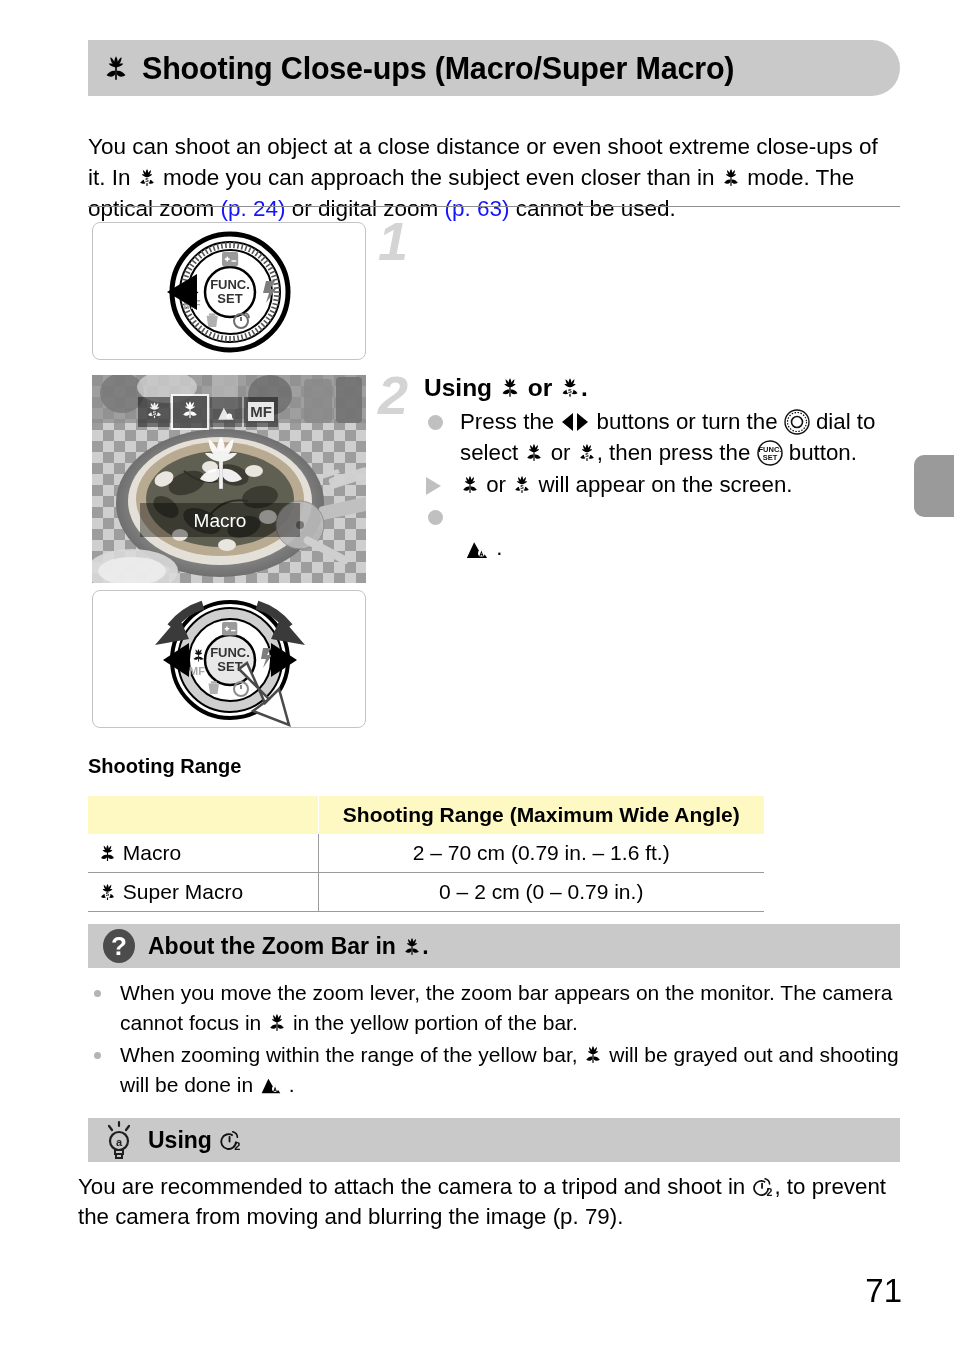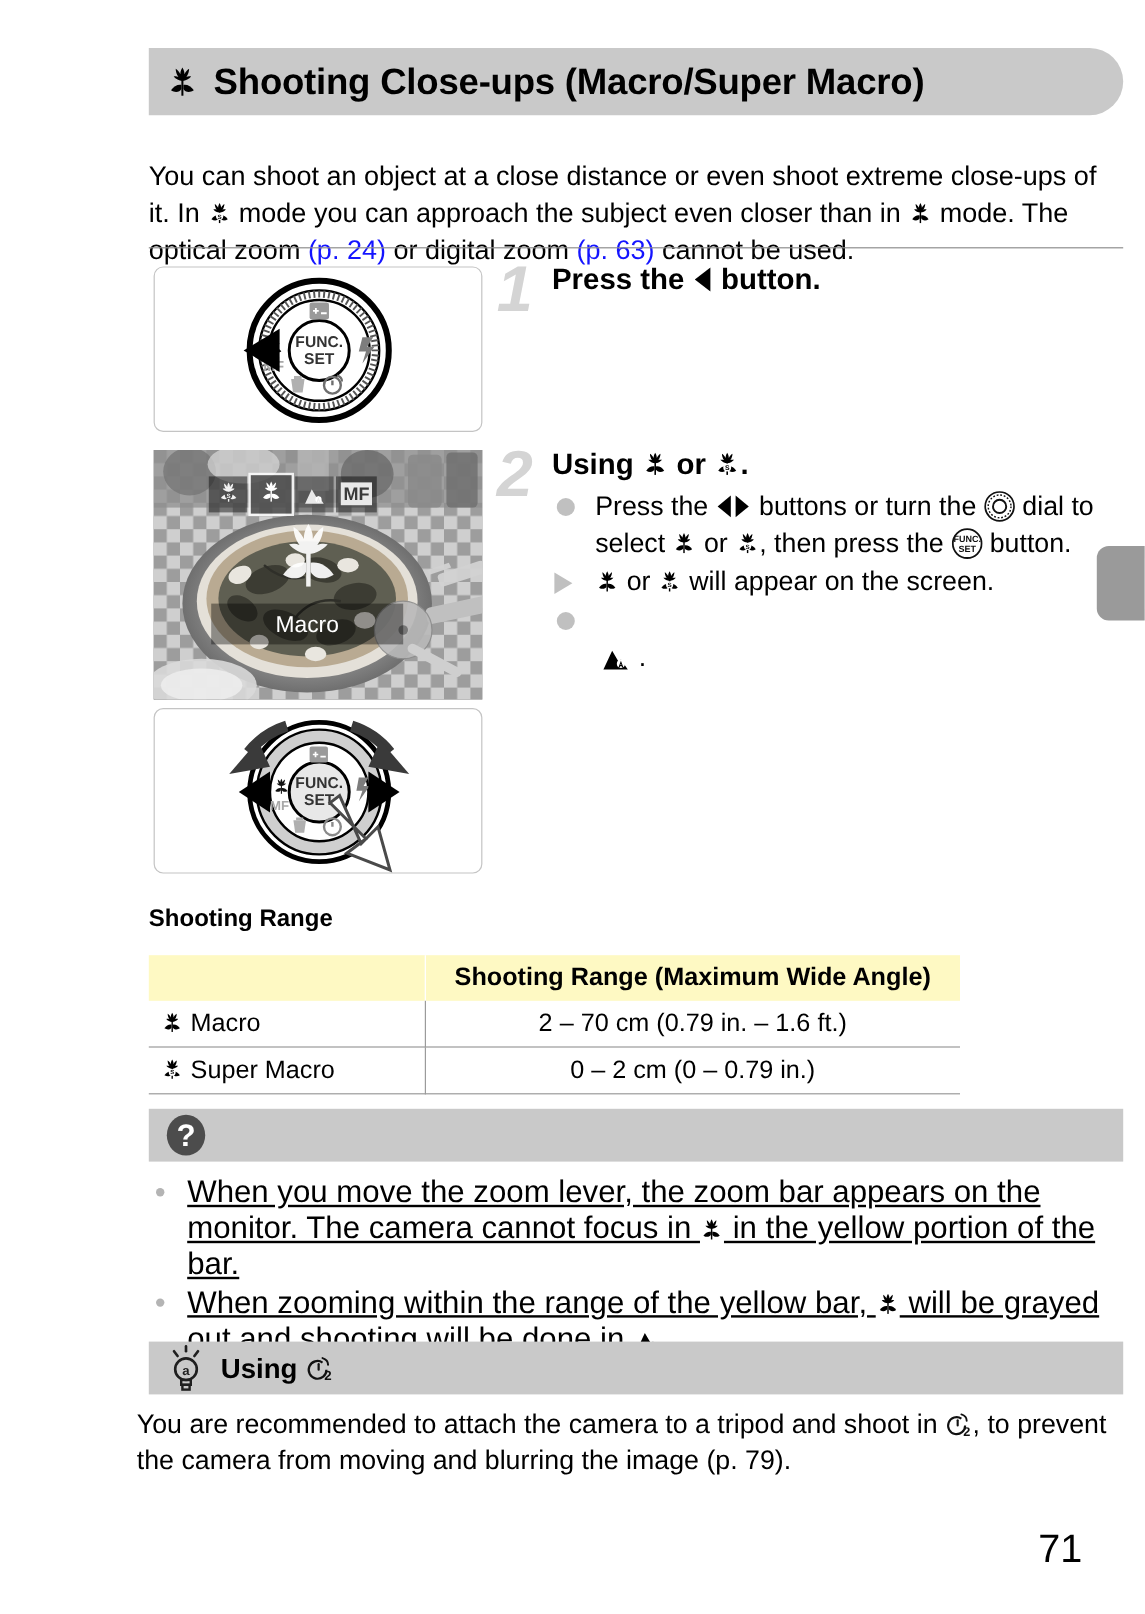--- a/index.html
+++ b/index.html
@@ -7,21 +7,21 @@
   body {
     width: 954px; height: 1345px;
     background: #ffffff;
     font-family: "Liberation Sans", sans-serif;
     color: #000;
     position: relative;
     overflow: hidden;
   }
 
   
-  .page { position:absolute; inset:0;margin-left:36px; }
+  .page { position:absolute; inset:0; }
 
   
   .edge-tab {
     position:absolute; right:0; top:455px;
     width:40px; height:62px;
     background:#9a9a9a;
     border-top-left-radius:10px; border-bottom-left-radius:10px;
   }
 
   
@@ -128,21 +128,21 @@
     display:flex; align-items:center; padding-left:14px;
   }
   .callout-head .ctext { font-size:23px; font-weight:bold; margin-left:12px; }
   #qa-head { top:924px; }
   #tip-head { top:1118px; }
 
   .qa-body { position:absolute; left:88px; top:978px; width:812px; }
   .qa-body ul { margin:0; padding:0; list-style:none; }
   .qa-body li {
     position:relative; padding-left:32px;
-    font-size:26px; line-height:30px; margin-bottom:2px;text-decoration:underline;
+    font-size:21px; line-height:30px; margin-bottom:2px;
   }
   .qa-body li .sdot {
     position:absolute; left:6px; top:12px;
     width:7px; height:7px; border-radius:50%; background:#b4b4b4;
   }
   .tip-body {
     position:absolute; left:78px; top:1172px; width:816px;
     font-size:22.3px; line-height:30px;
   }
   .tip-body .pg { color:#000000; }
@@ -464,29 +464,20 @@
       <path d="M212 54 L188 26 L178 48 Z" fill="#3a3a3a"></path>
 
       <g fill="#ffffff" stroke="#4a4a4a" stroke-width="2.5">
         <path d="M146 78 L176 108 L160 120 L196 134 L186 98 L172 112 L154 72 Z"></path>
       </g>
     </svg>
   </div>
 
   <div class="step" id="step-1">
     <div class="step-num">1</div>
-    <div class="step-body">
-      <div class="step-head">
-        <span>Press the </span><span class="ic" style="width:17px;height:22px;">
-          <svg viewBox="0 0 17 22" width="17" height="22">
-              <path d="M15 1 L2 11 L15 21 Z" fill="#000"></path>
-            </svg>
-        </span><span> button.</span>
-      </div>
-    </div>
   </div>
 
   <div class="step" id="step-2">
     <div class="step-num">2</div>
     <div class="step-body">
       <div class="step-head">
         <span>Using </span><span class="ic" style="width:22px;height:23px;">
           <svg viewBox="0 0 100 96" width="22" height="23">
               <use href="#g-tulip" fill="#000"></use>
             </svg></span><span> or </span><span class="ic" style="width:22px;height:23px;">
@@ -589,20 +580,26 @@
     </tbody>
   </table>
 
   <div class="callout-head" id="qa-head">
     <span class="ic" style="width:34px;height:36px;">
       <svg viewBox="0 0 34 36" width="34" height="36">
         <ellipse cx="17" cy="18" rx="16" ry="17" fill="#4c4c4c"></ellipse>
         <text x="17" y="27" font-size="26" font-weight="bold" text-anchor="middle" font-family="Liberation Sans, sans-serif" fill="#fff">?</text>
       </svg>
     </span>
+    <span class="ctext">
+      <span>About the Zoom Bar in </span><span class="ic" style="width:20px;height:21px;">
+        <svg viewBox="0 0 100 96" width="20" height="21">
+            <use href="#g-tulip" fill="#000"></use>
+          </svg></span><span>.</span>
+    </span>
   </div>
 
   <div class="qa-body">
     <ul>
       <li>
         <span class="sdot"></span>
         <span>When you move the zoom lever, the zoom bar appears on the monitor. The camera cannot focus in </span><span class="ic" style="width:20px;height:21px;">
           <svg viewBox="0 0 100 96" width="20" height="21">
               <use href="#g-tulip" fill="#000"></use>
             </svg></span><span> in the yellow portion of the bar.</span>

